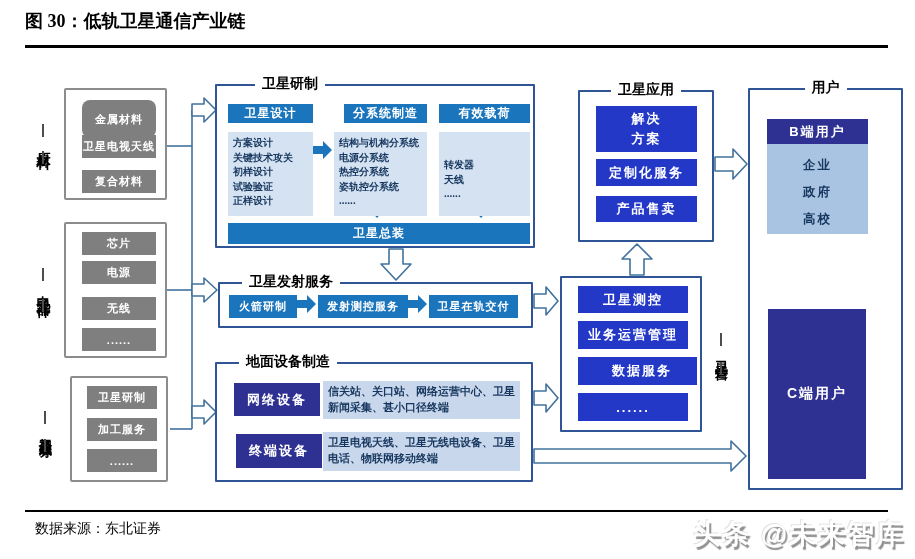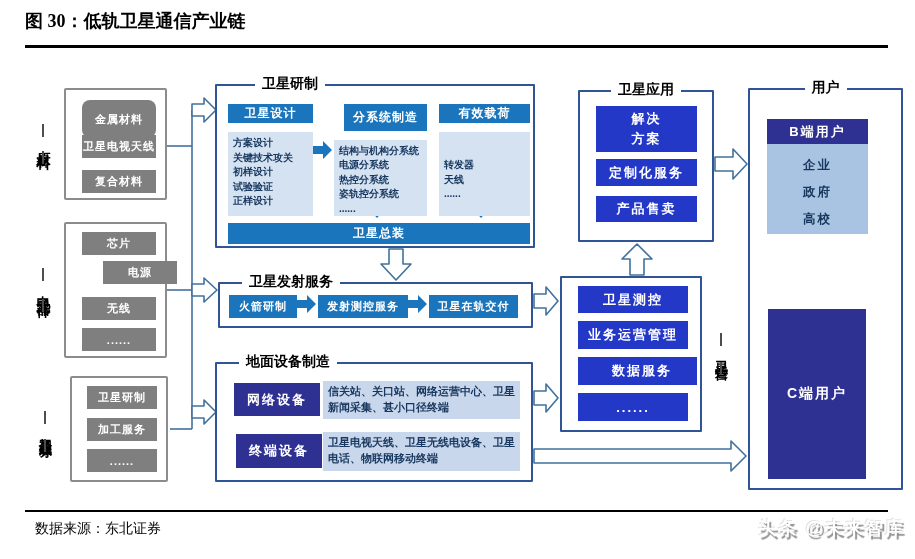--- a/index.html
+++ b/index.html
@@ -28,21 +28,21 @@
   .desc{background:#C9D7EC;color:#17375E;font-weight:bold;font-size:11px;line-height:1.45;
         padding:3px 5px;box-sizing:border-box;}
   .v-wrap{position:absolute;width:26px;display:flex;flex-direction:column;
           align-items:center;justify-content:center;gap:4px;}
   .v-label{writing-mode:vertical-rl;text-orientation:upright;font-weight:bold;font-size:14px;
            color:#000;letter-spacing:2px;font-family:"Liberation Serif","DejaVu Serif",serif;}
   .tick{width:2px;height:13px;background:#4d4d4d;}
   .b-body{background:#A9C4E2;color:#17375E;font-weight:bold;font-size:12.5px;
           text-align:center;padding-top:8px;line-height:27px;letter-spacing:2px;box-sizing:border-box;}
   .src{font-family:"Liberation Serif","DejaVu Serif",serif;font-size:14px;color:#000;}
-  .wm{font-weight:bold;font-size:18px;color:#fff;letter-spacing:2px;text-align:right;
+  .wm{font-weight:bold;font-size:27px;color:#fff;letter-spacing:2px;text-align:right;
       text-shadow:2px 3px 1px #8f8f8f,-1px -1px 0 #e3e3e3;}
   svg{position:absolute;left:0;top:0;pointer-events:none;}
 </style>
 </head>
 <body>
 
 <div class="canvas">
 
   <div class="abs fig-title" style="left:25px;top:9px;">图 30：低轨卫星通信产业链</div>
   <div class="abs rule" style="left:25px;top:45px;width:863px;height:3px;"></div>
@@ -85,21 +85,21 @@
     <div class="abs gray-box" style="left:16px;top:80px;width:74px;height:23px;">复合材料</div>
   </div>
 
   <div class="abs frame-gray" style="left:64px;top:222px;width:103px;height:136px;">
     <div class="v-wrap" style="left:-36px;top:0;height:100%;">
       <div class="tick"></div>
       <div class="v-label">电子元器件</div>
       <div class="tick"></div>
     </div>
     <div class="abs gray-box" style="left:16px;top:8px;width:74px;height:23px;">芯片</div>
-    <div class="abs gray-box" style="left:16px;top:37px;width:74px;height:23px;margin-left:21px;">电源</div>
+    <div class="abs gray-box" style="left:16px;top:37px;width:74px;height:23px;">电源</div>
     <div class="abs gray-box" style="left:16px;top:73px;width:74px;height:23px;">无线</div>
     <div class="abs gray-box" style="left:16px;top:104px;width:74px;height:23px;">......</div>
   </div>
 
   <div class="abs frame-gray" style="left:70px;top:376px;width:98px;height:106px;">
     <div class="v-wrap" style="left:-40px;top:-4px;height:114px;">
       <div class="tick"></div>
       <div class="v-label" style="font-size:13px;letter-spacing:1px;">加工设备或服务</div>
       <div class="tick"></div>
     </div>
@@ -116,21 +116,21 @@
       <div class="col-body">
         <div>方案设计</div>
         <div>关键技术攻关</div>
         <div>初样设计</div>
         <div>试验验证</div>
         <div>正样设计</div>
       </div>
     </div>
 
     <div class="abs col" style="left:117px;top:18px;width:93px;height:112px;">
-      <div class="blue-bar" style="height:27px;margin-left:10px;">分系统制造</div>
+      <div class="blue-bar" style="height:19px;margin-left:10px;">分系统制造</div>
       <div class="col-body">
         <div>结构与机构分系统</div>
         <div>电源分系统</div>
         <div>热控分系统</div>
         <div>姿轨控分系统</div>
         <div>......</div>
       </div>
     </div>
 
     <div class="abs col" style="left:222px;top:18px;width:91px;height:112px;">

